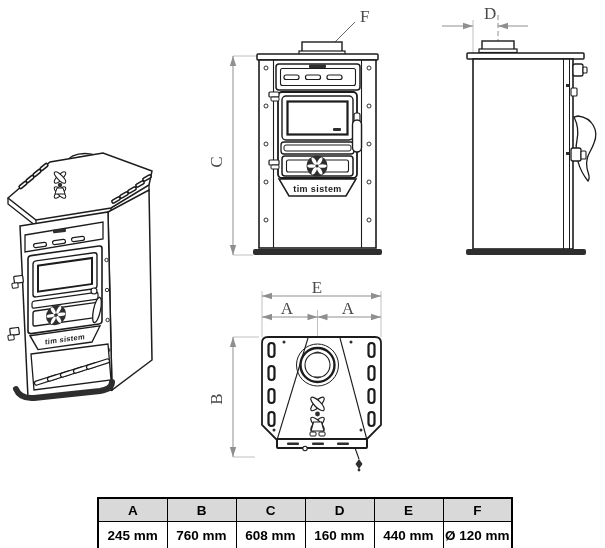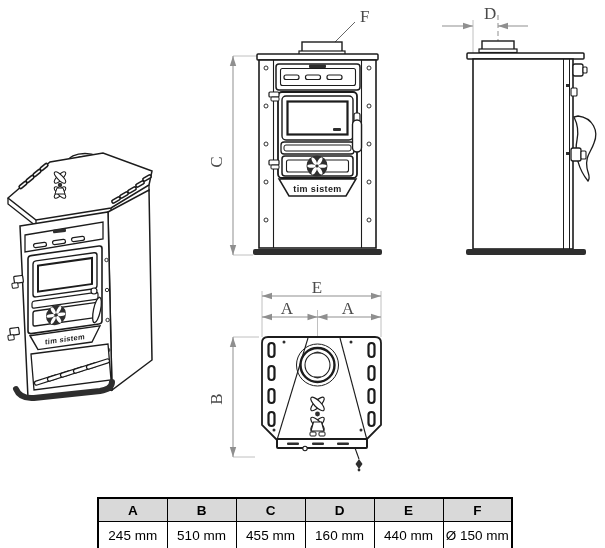--- a/index.html
+++ b/index.html
@@ -13,21 +13,21 @@
   .dimf{fill:#8f8f8f;stroke:none;}
   .ext{stroke:#b0b0b0;stroke-width:0.8;fill:none;}
   .dimtxt{font-family:"Liberation Serif",serif;font-size:17px;fill:#4a4a4a;}
   .brand{font-family:"Liberation Sans",sans-serif;font-weight:bold;font-size:9px;
          fill:#1c1c1c;letter-spacing:0.4px;}
   .brand-iso{font-family:"Liberation Sans",sans-serif;font-weight:bold;font-size:7.5px;
          fill:#1c1c1c;letter-spacing:0.3px;}
   #dim-table{position:absolute;left:97px;top:497px;width:416px;border-collapse:collapse;
              border:2px solid #000;font-size:13.5px;color:#000;table-layout:fixed;}
   #dim-table th{background:#d9d9d9;font-weight:bold;border:1px solid #000;height:20px;text-align:center;}
-  #dim-table td{background:#fff;border:1px solid #000;height:24px;text-align:center;}
+  #dim-table td{background:#fff;border:1px solid #000;height:24px;text-align:center;font-weight:bold;}
 </style>
 </head>
 <body>
 
 <div id="stage">
 
   <svg style="left:0;top:140px" width="195" height="262" viewBox="0 0 195 262">
 
     <g>
       <ellipse class="fw" cx="85" cy="30" rx="17" ry="8.5" stroke-width="1.4"></ellipse>
@@ -342,22 +342,22 @@
         <tr>
       <th>A</th>
       <th>B</th>
       <th>C</th>
       <th>D</th>
       <th>E</th>
       <th>F</th>
     </tr>
     <tr>
       <td>245 mm</td>
-      <td>510 mm</td>
-      <td>455 mm</td>
+      <td>760 mm</td>
+      <td>608 mm</td>
       <td>160 mm</td>
       <td>440 mm</td>
-      <td>Ø 150 mm</td>
+      <td>Ø 120 mm</td>
     </tr>
   </tbody>
     </table>
 
 </div>
 
 </body></html>

